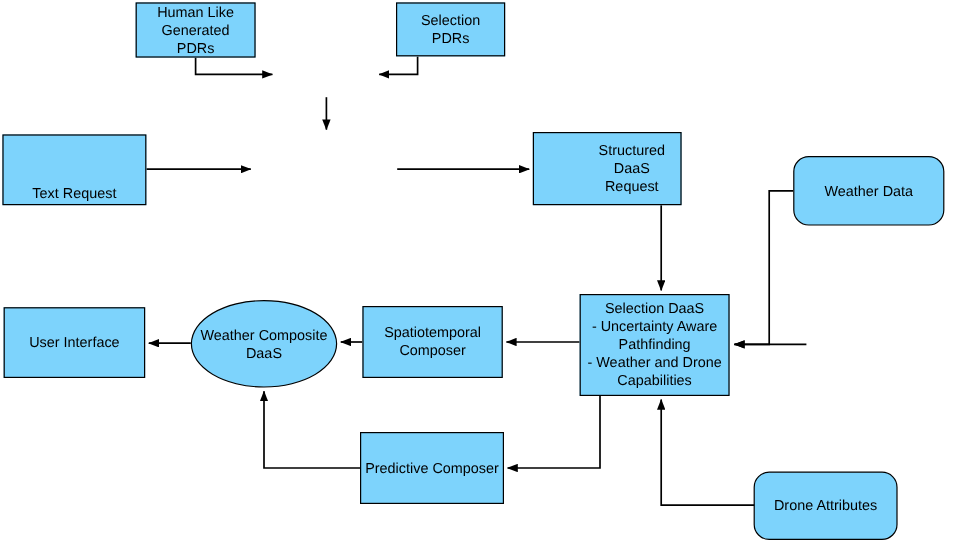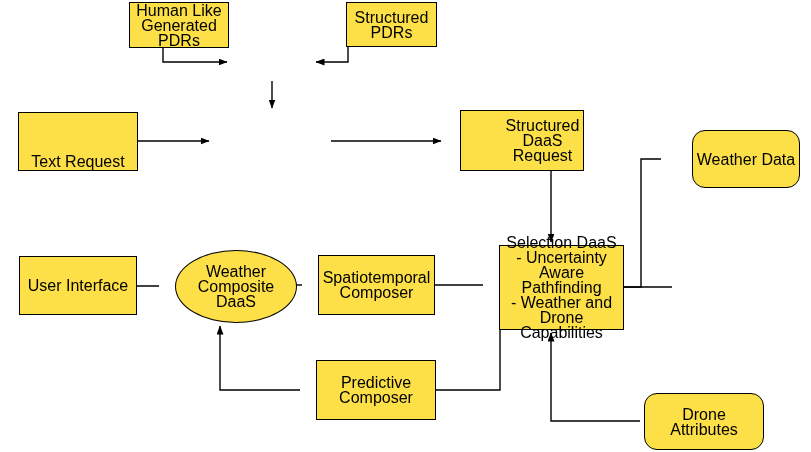--- a/index.html
+++ b/index.html
@@ -24,31 +24,30 @@
     left: 0;
     top: 0;
     width: 811px;
     height: 452px;
     pointer-events: none;
   }
   .node {
     position: absolute;
     box-sizing: border-box;
     border: 1px solid #000000;
-    background: #fde047;
+    background: #7dd3fc;
     display: flex;
     align-items: center;
     justify-content: center;
     text-align: center;
-    font-size: 16px;
+    font-size: 12px;
     line-height: 15px;
     color: #000000;
     padding: 1px 3px;
     white-space: pre-line;
-    margin-left: 16px;
   }
   .node.rounded {
     border-radius: 13px;
   }
   .node.ellipse {
     border-radius: 50%;
   }
   .node-label {
     display: block;
     white-space: pre-line;
@@ -100,36 +99,36 @@
     </g>
   </svg>
 
   <div class="node" style="left:113px; top:2px; width:100px; height:46px;">
     <span class="node-label">Human Like
 Generated
 PDRs</span>
   </div>
 
   <div class="node" style="left:330px; top:2px; width:91px; height:45px;">
-    <span class="node-label">Structured
+    <span class="node-label">Selection
 PDRs</span>
   </div>
 
 
   <div class="node" style="left:2px; top:112px; width:120px; height:59px;align-items:flex-end;">
     <span class="node-label">Text Request</span>
   </div>
 
 
   <div class="node" style="left:444px; top:110px; width:124px; height:61px;padding-left:44px;">
     <span class="node-label">Structured DaaS
 Request</span>
   </div>
 
-  <div class="node rounded" style="left:676px; top:130px; width:108px; height:58px;">
+  <div class="node rounded" style="left:661px; top:130px; width:126px; height:58px;">
     <span class="node-label">Weather Data</span>
   </div>
 
   <div class="node" style="left:483px; top:245px; width:125px; height:85px;">
     <span class="node-label">Selection DaaS
 - Uncertainty Aware
 Pathfinding
 - Weather and Drone
 Capabilities</span>
   </div>

